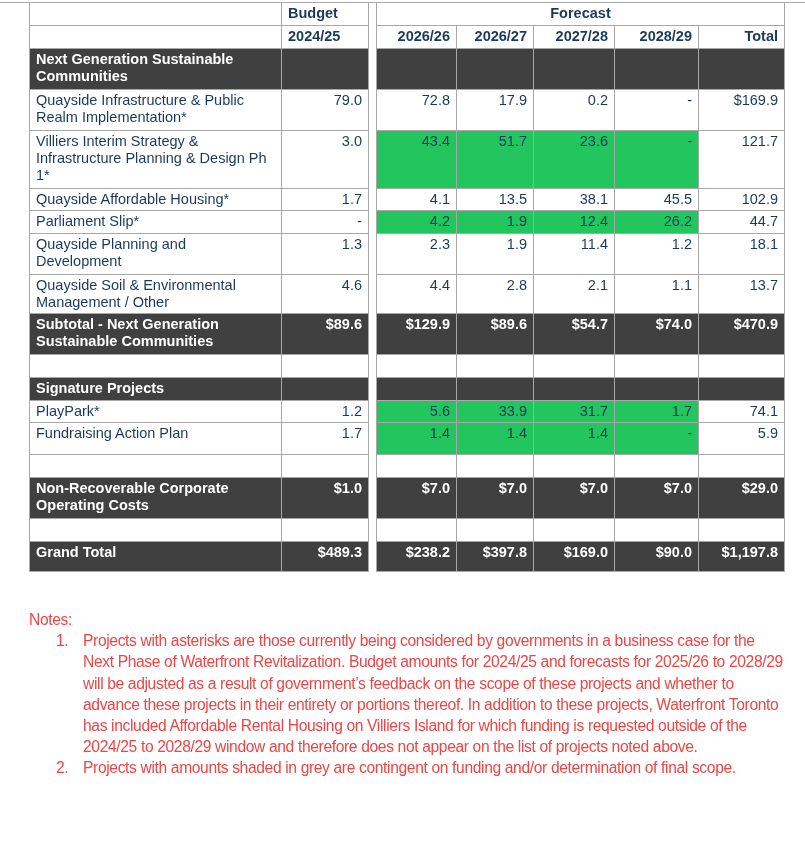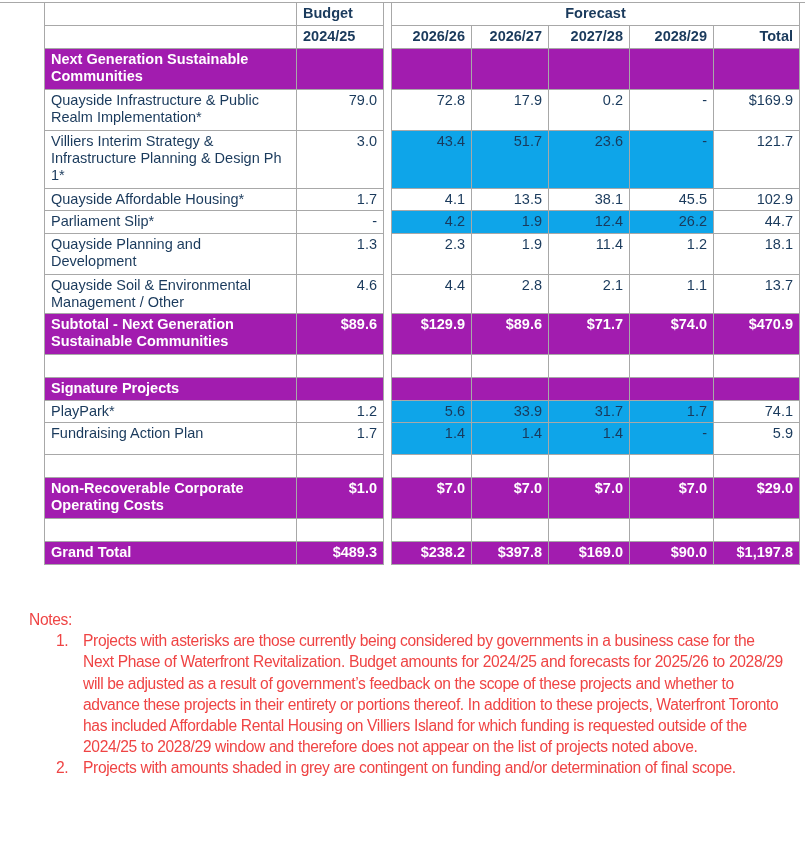--- a/index.html
+++ b/index.html
@@ -2,43 +2,43 @@
 <html><head>
 <meta charset="utf-8">
 <style>
   * { box-sizing: border-box; margin: 0; padding: 0; }
   html, body { width: 805px; height: 850px; background: #ffffff; overflow: hidden; }
   body { position: relative; font-family: "Liberation Sans", sans-serif; color: #1a3a5c; }
 
   .topline { position: absolute; left: 0; top: 2px; width: 805px; height: 1px; background: #a8a8a8; }
 
   table.budget {
-    position: absolute; top: 2px; left: 44px;
+    position: absolute; top: 2px; left: 29px;
     border-collapse: collapse; table-layout: fixed;
     font-size: 14.5px; line-height: 17px;
   }
   table.budget td {
     border: 1px solid #a8a8a8;
     padding: 2px 6px 2px 6px;
     vertical-align: top;
     color: #1a3a5c;
     white-space: nowrap;
     overflow: hidden;
   }
   table.budget td.gap {
     border-top: none; border-bottom: none;
     background: #ffffff; padding: 0;
   }
   td.label { text-align: left; white-space: normal !important; }
   td.num { text-align: right; }
   td.hdr { font-weight: bold; font-size: 14.5px; }
   td.center { text-align: center; }
   td.right { text-align: right; }
-  tr.navy td:not(.gap) { background: #a21caf; color: #ffffff; font-weight: bold; }
-  td.grey { background: #0ea5e9; }
+  tr.navy td:not(.gap) { background: #404040; color: #ffffff; font-weight: bold; }
+  td.grey { background: #22c55e; }
   tr.blank td { height: 23px; }
 
   .notes {
     position: absolute; left: 29px; top: 609px; width: 760px;
     font-family: "Liberation Sans", sans-serif;
     font-size: 15.6px; line-height: 21.2px; color: #ef4444;
     letter-spacing: -0.35px;
   }
   .notes .notes-title { margin-bottom: 0; }
   .notes ol { list-style: none; }
@@ -152,21 +152,21 @@
       <td class="num">1.1</td>
       <td class="num">13.7</td>
     </tr>
 
     <tr class="navy" style="height:41px">
       <td class="label">Subtotal - Next Generation Sustainable Communities</td>
       <td class="num">$89.6</td>
       <td class="gap"></td>
       <td class="num">$129.9</td>
       <td class="num">$89.6</td>
-      <td class="num">$71.7</td>
+      <td class="num">$54.7</td>
       <td class="num">$74.0</td>
       <td class="num">$470.9</td>
     </tr>
 
     <tr class="blank">
       <td></td>
         <td></td>
         <td class="gap"></td>
       <td></td>
         <td></td>
@@ -234,21 +234,21 @@
       <td></td>
         <td></td>
         <td class="gap"></td>
       <td></td>
         <td></td>
         <td></td>
         <td></td>
         <td></td>
     </tr>
 
-    <tr class="navy" style="height:23px">
+    <tr class="navy" style="height:30px">
       <td class="label">Grand Total</td>
       <td class="num">$489.3</td>
       <td class="gap" style="border-bottom:none;"></td>
       <td class="num">$238.2</td>
       <td class="num">$397.8</td>
       <td class="num">$169.0</td>
       <td class="num">$90.0</td>
       <td class="num">$1,197.8</td>
     </tr>
   </tbody>

